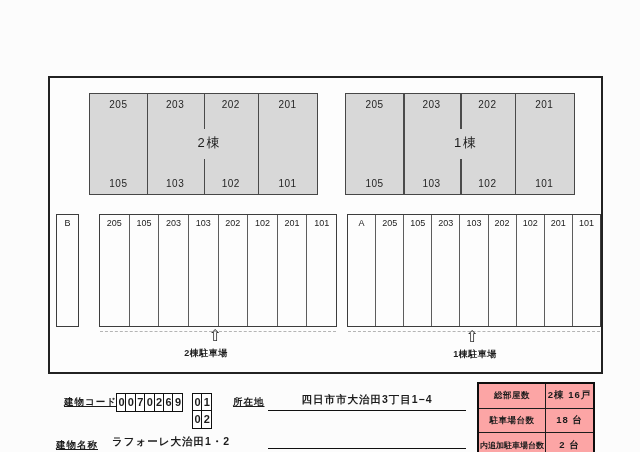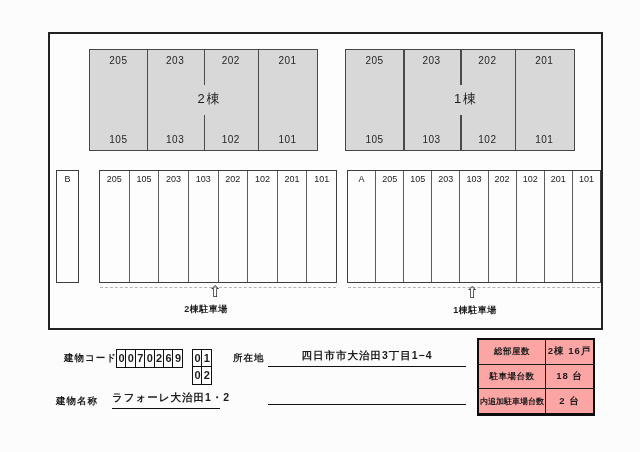--- a/index.html
+++ b/index.html
@@ -1,21 +1,21 @@
 <!DOCTYPE html>
 <html><head>
 <meta charset="utf-8">
 <style>
   * { box-sizing: border-box; margin: 0; padding: 0; }
   html,body { width: 640px; height: 452px; background: #ffffff; overflow: hidden; }
   .sheet {
     position: relative; width: 640px; height: 452px; background: #fcfcfc;
     font-family: "Liberation Sans", "DejaVu Sans", sans-serif; color: #1c1c1c;
   }
-  .abs { position: absolute; }
+  .abs { position: absolute; margin-top: 44px; }
 
   
   .outer-box { left: 48px; top: 32px; width: 555px; height: 298px;
     border: 2px solid #222; background: #fdfdfd; }
 
   
   .building { background: #d8d8d8; border: 1.5px solid #474747; }
   .unit-num { position: absolute; text-align: center; font-size: 10px; color: #242424; letter-spacing: .5px; }
   .u-top { top: 5px; } .u-bot { bottom: 5px; }
   .c0 { left: 0; width: 25%; } .c1 { left: 25%; width: 25%; }
@@ -32,21 +32,21 @@
     text-align: center; font-size: 9px; color: #222; }
   .prow { display: flex; border: 1.5px solid #3d3d3d; }
   .pcell { flex: 1; position: relative; border-right: 1.3px solid #5d5d5d; }
   .pcell:last-child { border-right: none; }
   .dash { border-top: 1px dashed #b5b5b5; height: 0; }
 
   .arrow { font-size: 16px; color: #2e2e2e; text-align: center; line-height: 1; }
   .arrow-label { font-size: 9px; font-weight: 600; text-align: center; letter-spacing: .5px; white-space: nowrap; }
 
   
-  .flabel { font-size: 9.5px; font-weight: 600; letter-spacing: 1px; white-space: nowrap; }
+  .flabel { font-size: 9.5px; font-weight: 600; letter-spacing: 1px; white-space: nowrap; text-decoration: underline; }
   .code-strip { display: flex; }
   .dcell { width: 11px; height: 19px; border: 1.6px solid #101010; margin-left: -1.6px;
     font-size: 11px; font-weight: 700; text-align: center; line-height: 16px; background: #fff; }
   .code-strip .dcell:first-child, .subrow .dcell:first-child { margin-left: 0; }
   .subrow { display: flex; }
   .subrow + .subrow { margin-top: -1.6px; }
   .uline-value { text-align: center; font-size: 10.5px; font-weight: 700;
     border-bottom: 1.6px solid #101010; padding-bottom: 3px; letter-spacing: 1px; white-space: nowrap; }
   .uline-blank { border-top: 1.6px solid #101010; height: 0; }
 

